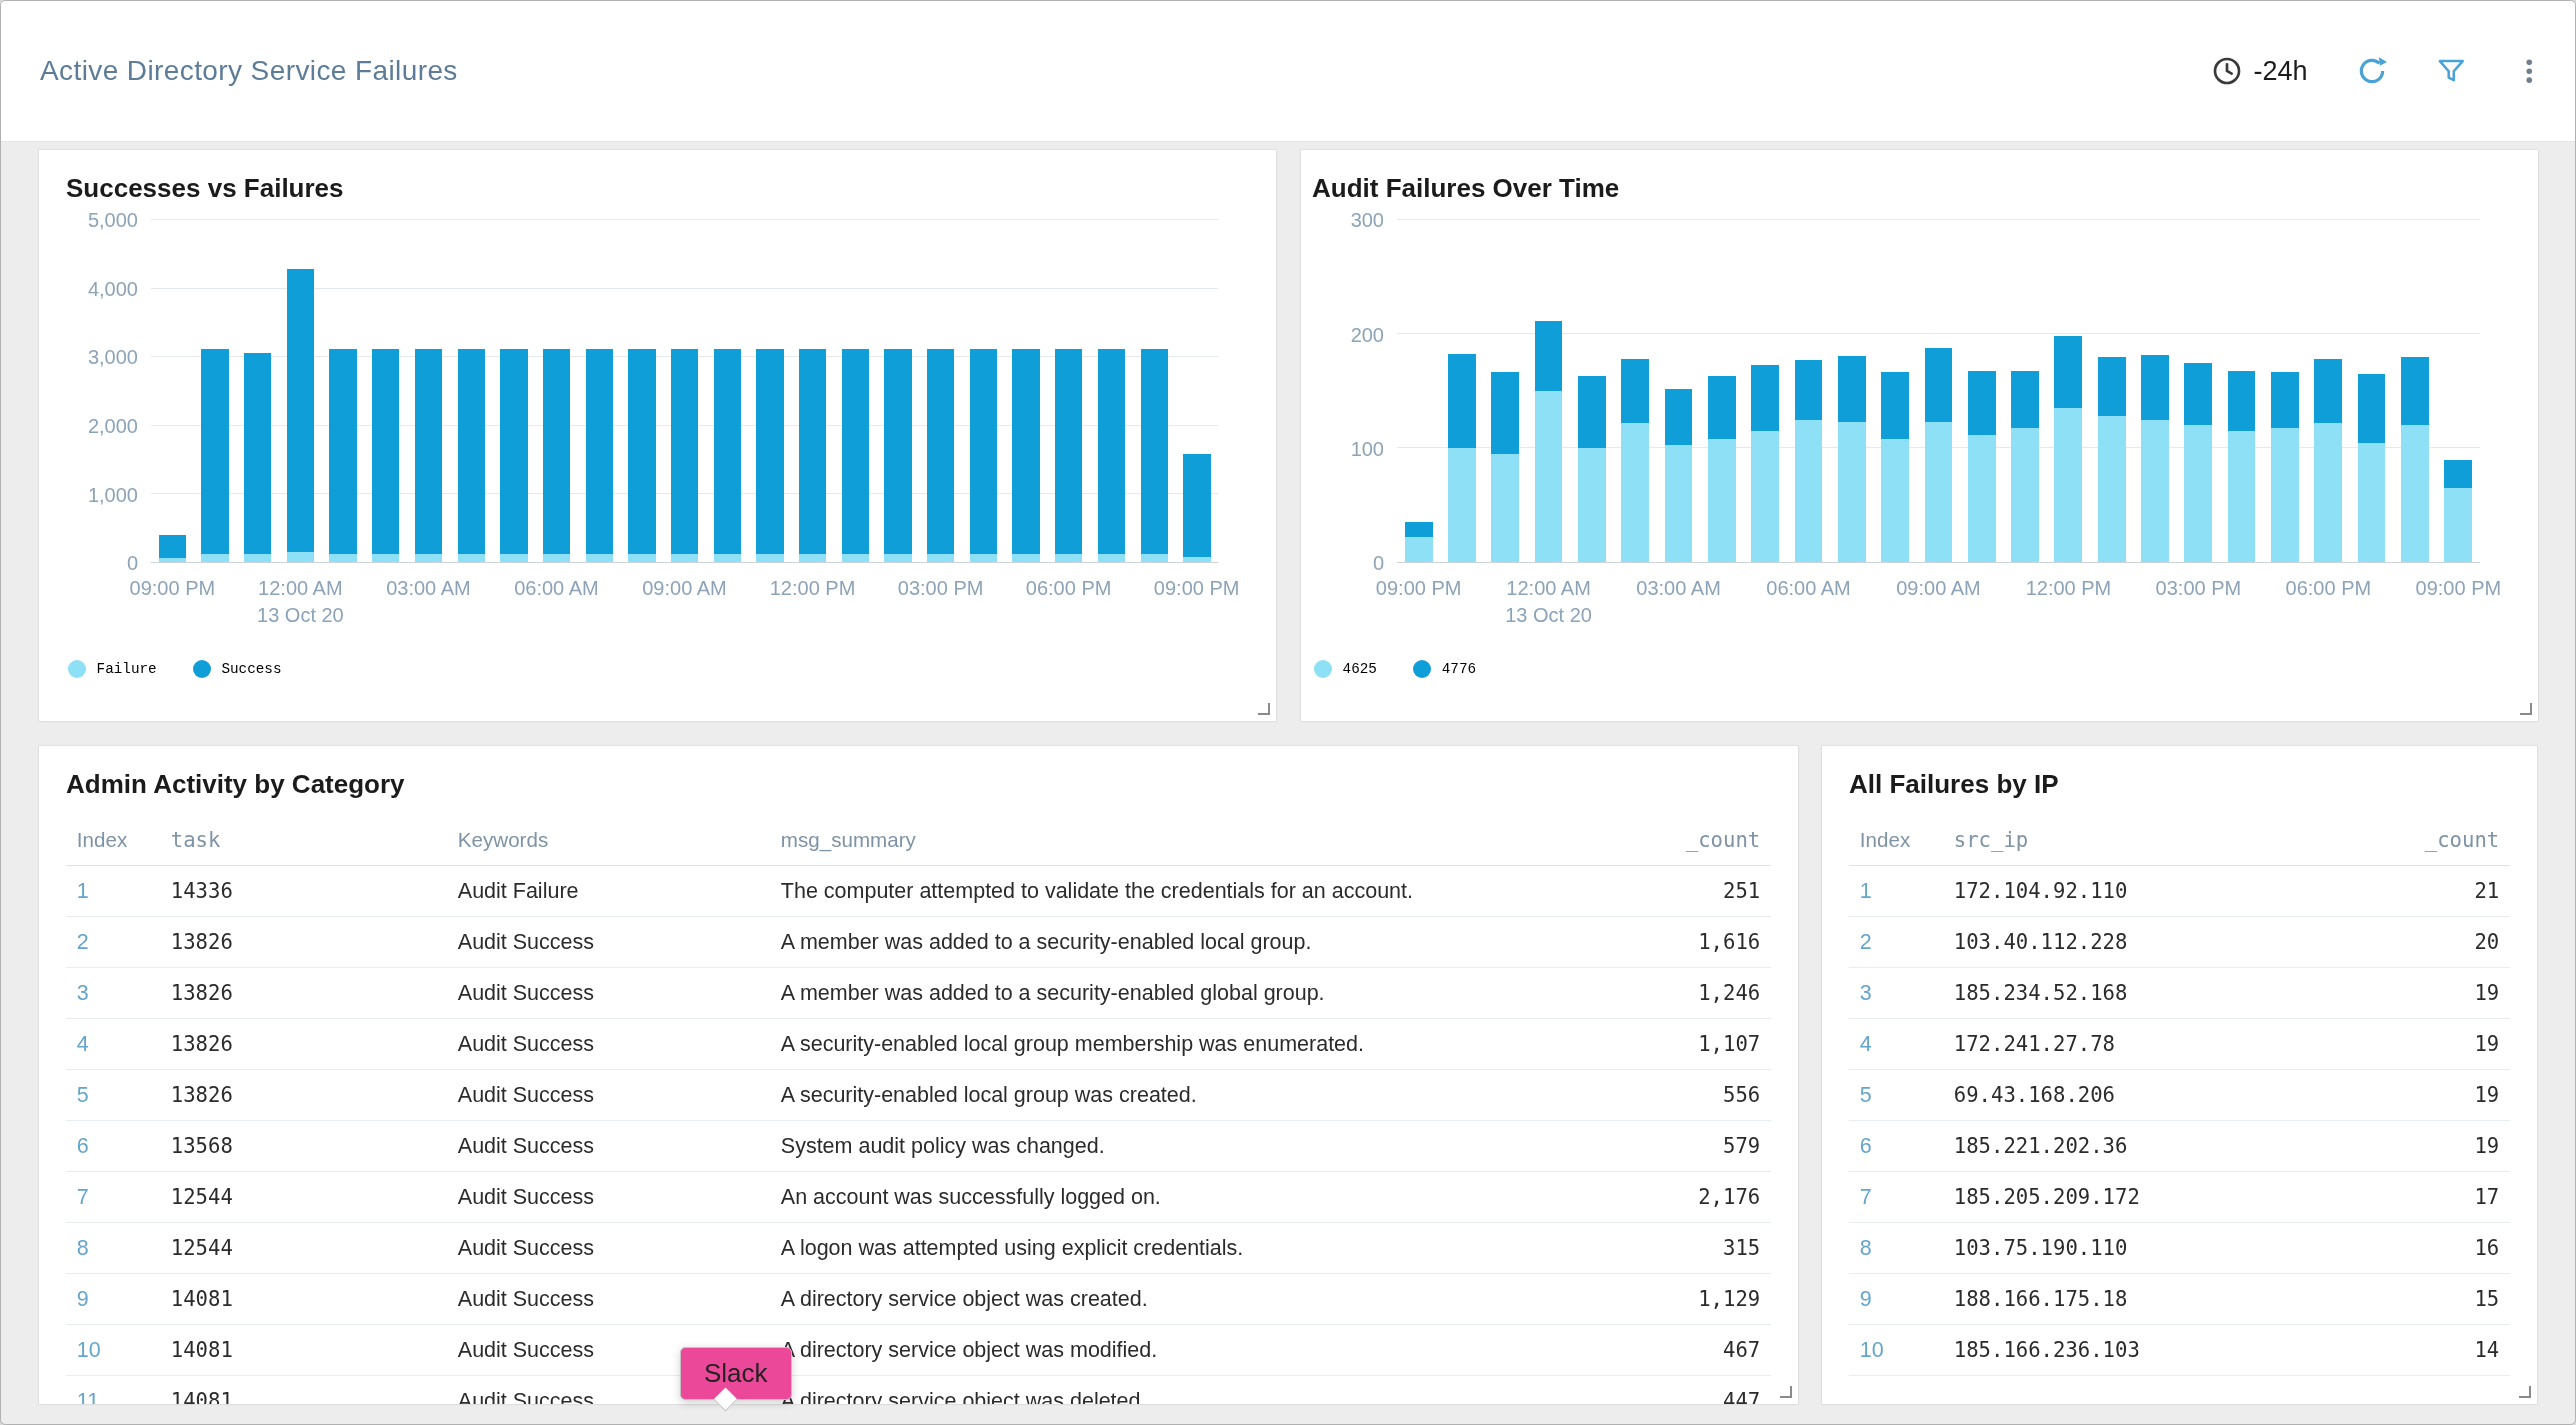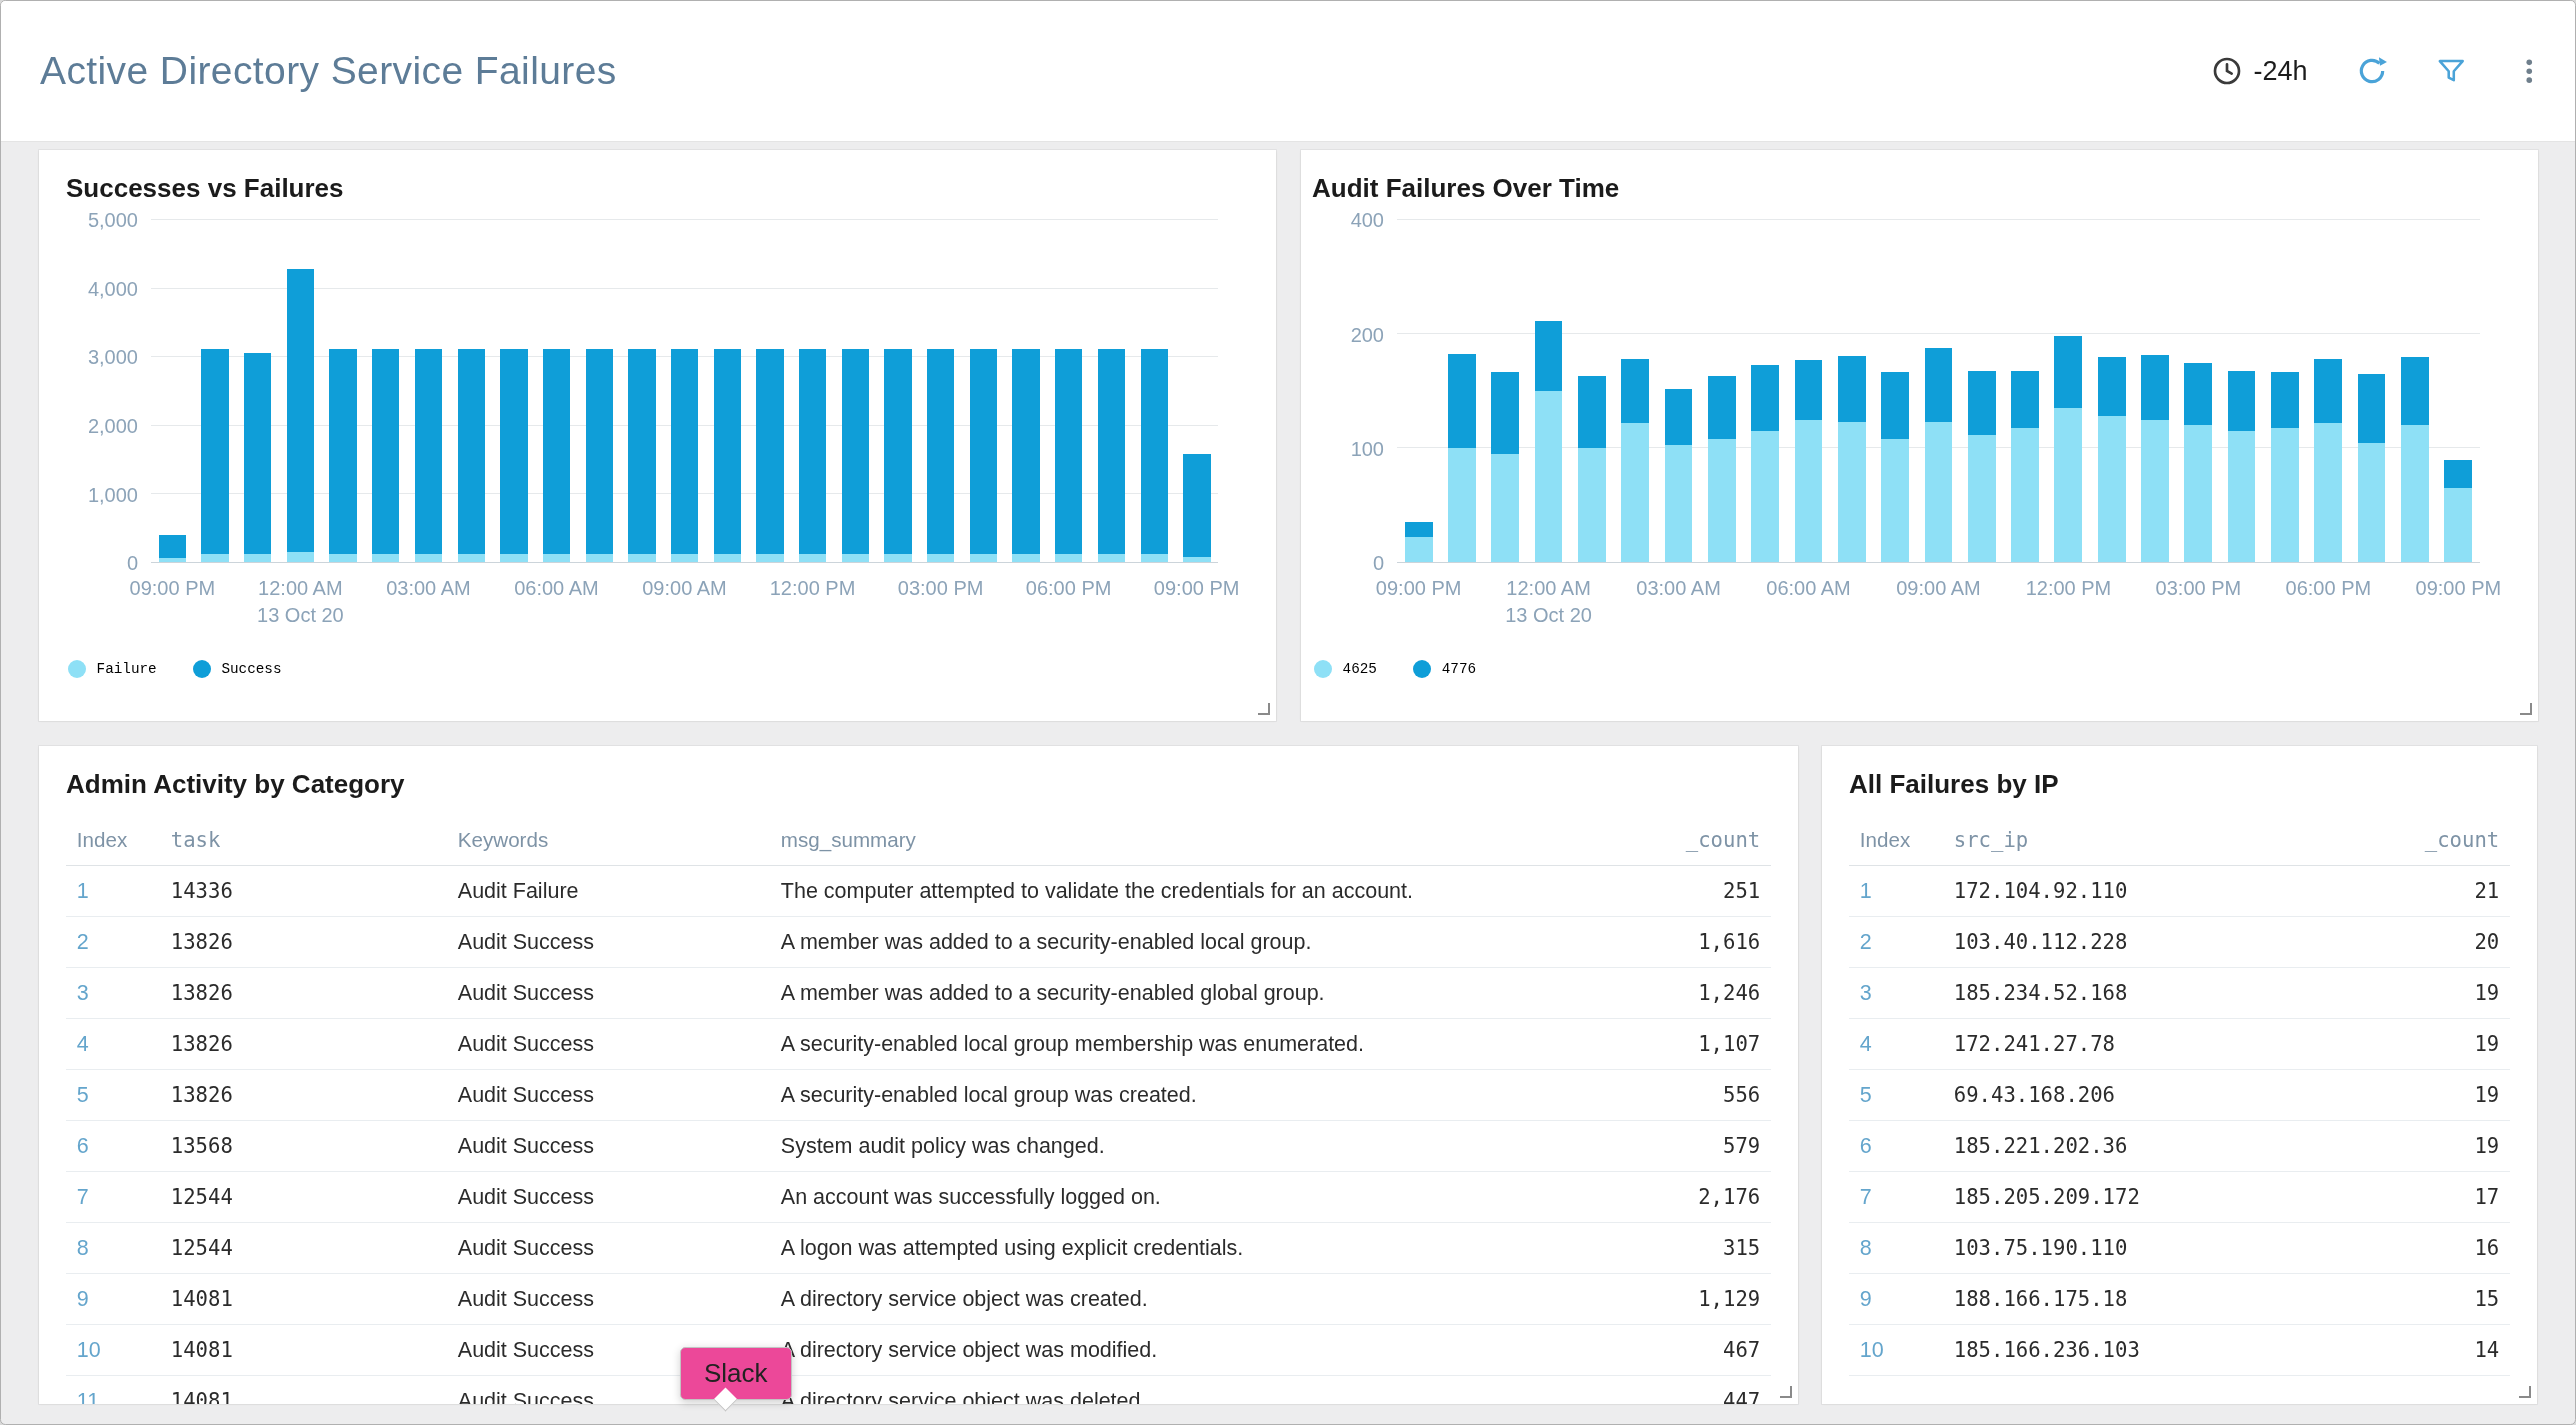--- a/index.html
+++ b/index.html
@@ -17,21 +17,21 @@
 
   
   .topbar {
     position: absolute; left:0; top:0; right:0; height:141px;
     background:#ffffff;
     display:flex; align-items:center; justify-content:space-between;
     padding: 0 30.5px 0 39px;
     border-bottom: 0.9px solid #e4e4e4;
   }
   .topbar h1 {
-    font-size: 39px; font-weight: 400; color:#5d7c97; letter-spacing: 0.4px;
+    font-size: 28px; font-weight: 400; color:#5d7c97; letter-spacing: 0.4px;
   }
   .actions { display:flex; align-items:center; gap:48px; }
   .icon-btn, .time-range {
     background:none; border:none; cursor:pointer;
     display:flex; align-items:center; gap:10.8px;
     font-family:"Liberation Sans",sans-serif;
   }
   .time-range span { font-size:27px; color:#1c1c1c; }
 
   
@@ -301,21 +301,21 @@
     <div class="resize-corner"></div>
   </section>
 
   <section class="panel" id="panel-afot">
     <h2 class="panel-title">Audit Failures Over Time</h2>
     <div class="chart" id="chart-1">
         <div class="ylabels">
           <div class="ylabel" style="bottom: 0%;">0</div>
           <div class="ylabel" style="bottom: 33.3333%;">100</div>
           <div class="ylabel" style="bottom: 66.6667%;">200</div>
-          <div class="ylabel" style="bottom: 100%;">400</div>
+          <div class="ylabel" style="bottom: 100%;">300</div>
         </div>
         <div class="plot">
           <div class="gridline" style="bottom: 33.3333%;"></div>
           <div class="gridline" style="bottom: 66.6667%;"></div>
           <div class="gridline" style="bottom: 100%;"></div>
           <div class="bars">
             <div class="slot">
               <div class="seg" style="height: 7.33333%; background: rgb(142, 224, 246);"></div>
               <div class="seg" style="height: 4.33333%; background: rgb(15, 158, 216);"></div>
             </div>

